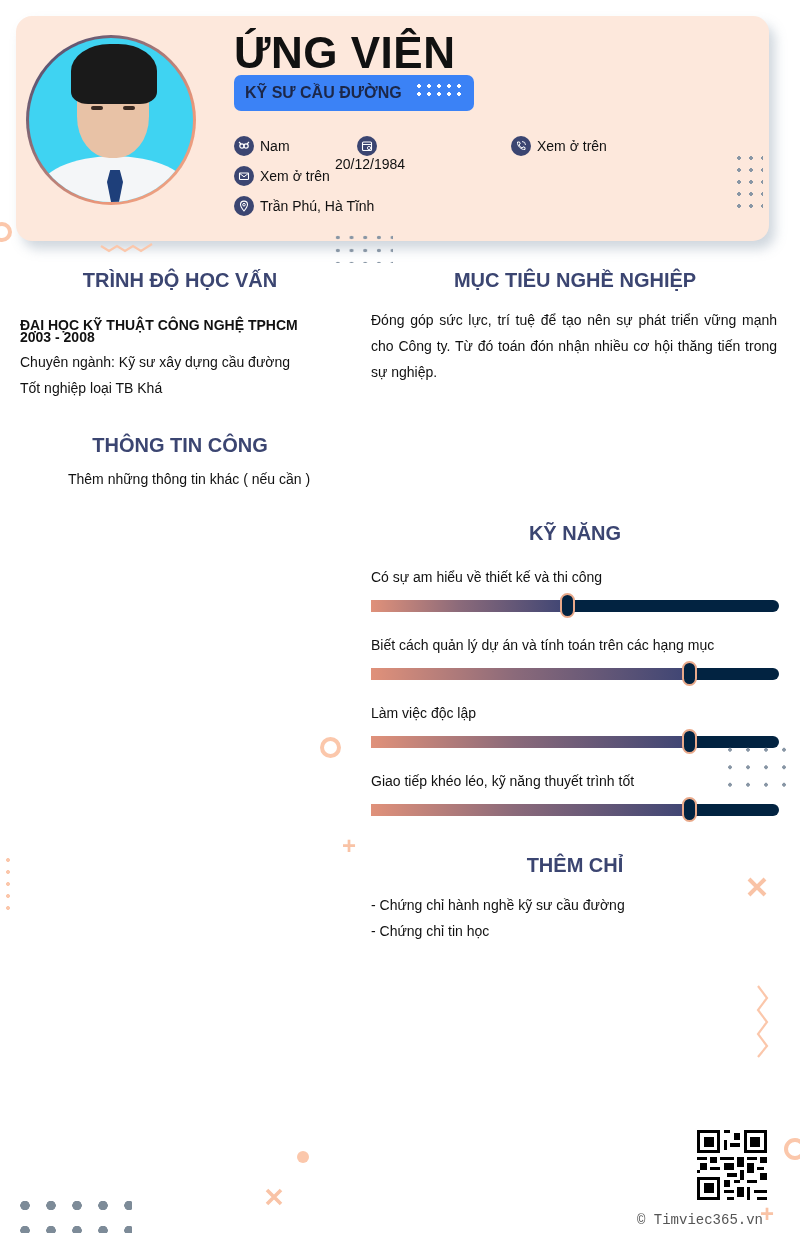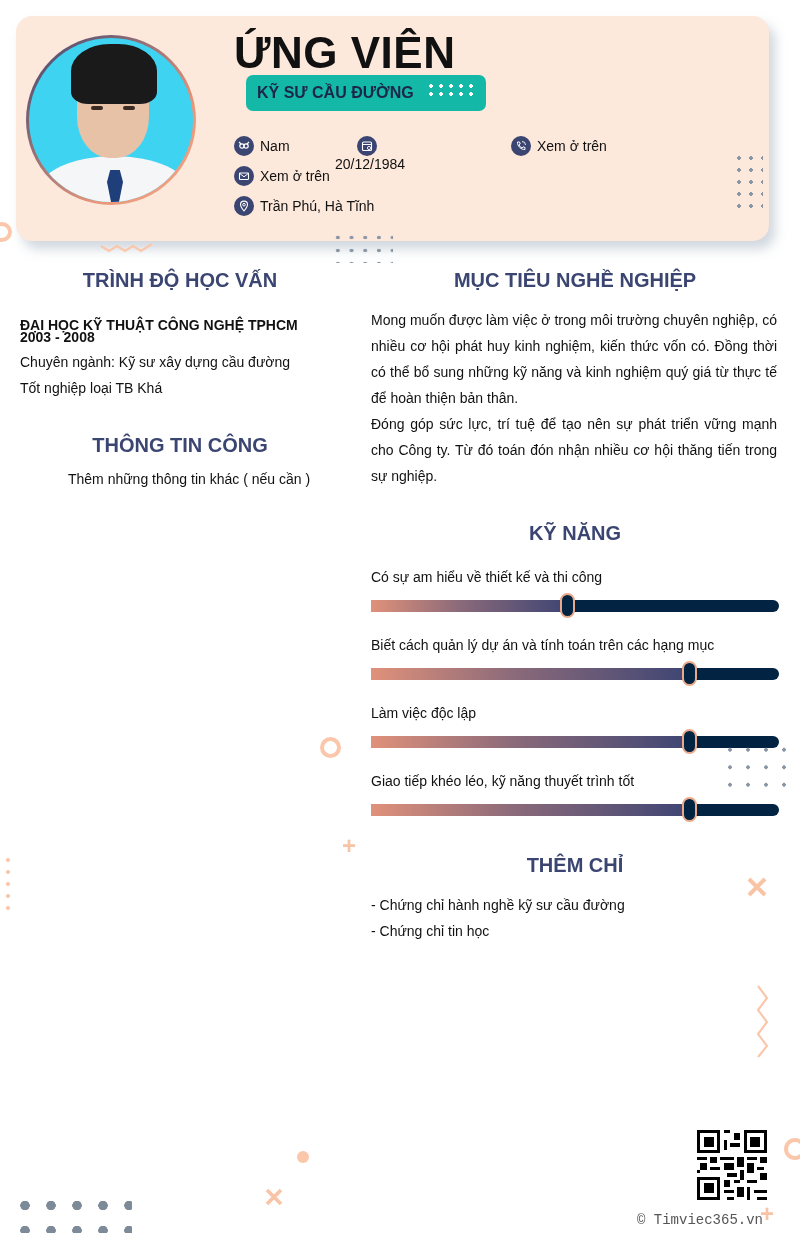--- a/index.html
+++ b/index.html
@@ -25,22 +25,22 @@
   .avatar-inner .face { position: absolute; left: 48px; top: 28px; width: 72px; height: 92px; background: #e8c2a6; border-radius: 40% 40% 45% 45%; }
   .avatar-inner .eye { position: absolute; top: 68px; width: 12px; height: 4px; background: #3a2a22; border-radius: 2px; }
   .avatar-inner .shirt { position: absolute; left: 10px; top: 118px; width: 150px; height: 70px; background: #f4f6f8; border-radius: 50% 50% 0 0; }
   .avatar-inner .tie { position: absolute; left: 78px; top: 132px; width: 16px; height: 40px; background: #1e3f7a; clip-path: polygon(20% 0, 80% 0, 100% 30%, 65% 100%, 35% 100%, 0 30%); }
 
   .name {
     position: absolute; left: 234px; top: 28px;
     font-size: 44px; font-weight: bold; color: #111; letter-spacing: 0.5px;
   }
   .job-badge {
-    position: absolute; left: 246px; top: 75px; width: 240px; height: 36px;
-    background: #14b8a6; border-radius: 7px;
+    position: absolute; left: 234px; top: 75px; width: 240px; height: 36px;
+    background: #3b82f6; border-radius: 7px;
   }
   .job-title {
     position: absolute; left: 11px; top: 9px; font-size: 16px; font-weight: bold; color: #1c2748;
   }
   .badge-dots { position: absolute; left: 180px; top: 7px; width: 52px; height: 16px;
     background-image: radial-gradient(circle, #fff 1.6px, transparent 2px);
     background-size: 10px 8px; }
 
   .info-item { position: absolute; display: flex; align-items: center; font-size: 14px; color: #111; justify-content: center; }
   .info-icon {
@@ -171,21 +171,20 @@
 <div class="text-line bold" style="left:20px; top:296px;margin-top:16px;">ĐẠI HỌC KỸ THUẬT CÔNG NGHỆ TPHCM</div>
 <div class="text-line bold" style="left:20px; top:324px;">2003 - 2008</div>
 <div class="text-line" style="left:20px; top:349px;">Chuyên ngành: Kỹ sư xây dựng cầu đường</div>
 <div class="text-line" style="left:20px; top:375px;">Tốt nghiệp loại TB Khá</div>
 
 <div class="section-title" style="left:20px; top:434px; width:320px;">THÔNG TIN CÔNG</div>
 <div class="text-line" style="left:20px; top:466px;margin-left:48px;">Thêm những thông tin khác ( nếu cần )</div>
 
 <div class="section-title" style="left:371px; top:269px; width:408px;">MỤC TIÊU NGHỀ NGHIỆP</div>
 <div class="objective">
-  <p> Mong muốn được làm việc ở trong môi trường chuyên nghiệp, có nhiều cơ hội phát huy kinh nghiệm, kiến thức vốn có. Đồng thời có thể bổ sung những kỹ năng và kinh nghiệm quý giá từ thực tế để hoàn thiện bản thân.</p>
   <p>Đóng góp sức lực, trí tuệ để tạo nên sự phát triển vững mạnh cho Công ty. Từ đó toán đón nhận nhiều cơ hội thăng tiến trong sự nghiệp.</p>
 </div>
 
 <div class="section-title" style="left:371px; top:522px; width:408px;">KỸ NĂNG</div>
 
 <div class="skill-label" style="top:569px;">Có sự am hiểu về thiết kế và thi công</div>
 <div class="skill-track" style="top:600px;">
   <div class="skill-fill" style="width:48%;"></div>
   <div class="skill-knob" style="left:48%;"></div>
 </div>

